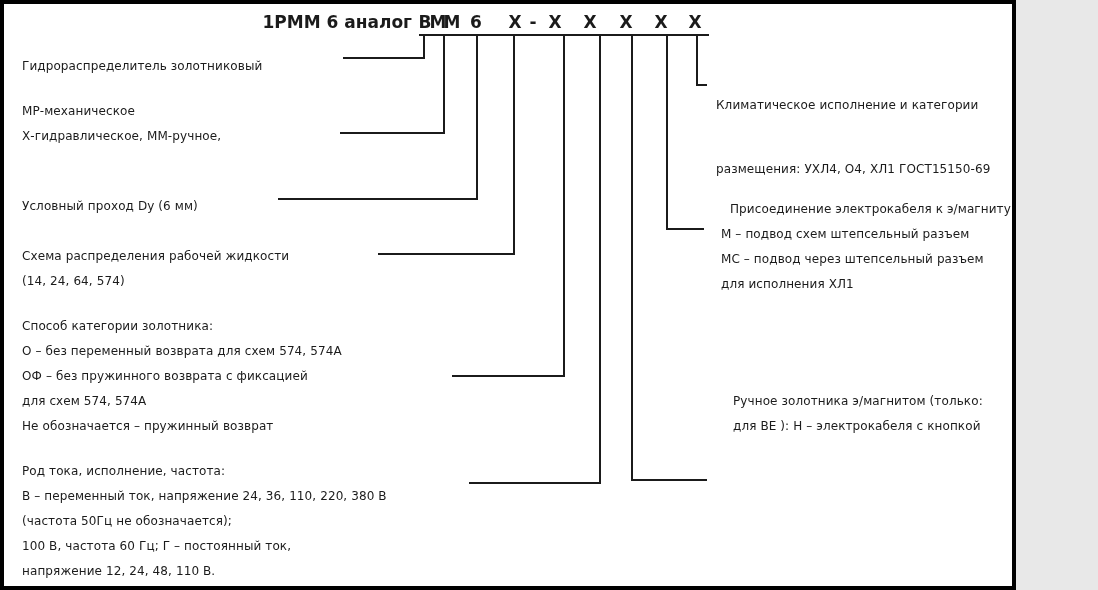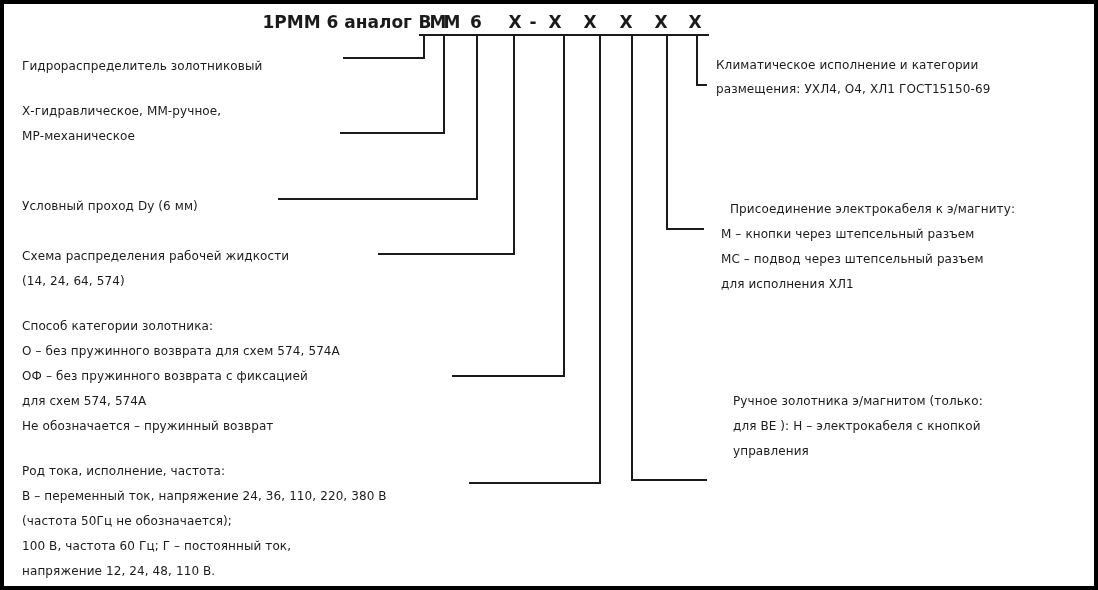--- a/index.html
+++ b/index.html
@@ -1,18 +1,18 @@
 <!DOCTYPE html>
 <html><head>
 <meta charset="utf-8">
 <style>
   html,body{margin:0;padding:0;background:#e8e8e8;}
   .canvas{
     position:relative;
-    width:1098px;height:590px;
+    width:1016px;height:590px;
     background:#ffffff;
     border:4px solid #000;
     box-sizing:border-box;
     overflow:hidden;
     font-family:"DejaVu Sans","Liberation Sans",sans-serif;
     color:#1b1b1b;
   }
   .title-prefix{
     position:absolute;top:8px;left:180px;width:228px;
     text-align:right;font-size:17px;font-weight:bold;white-space:nowrap;
@@ -20,21 +20,21 @@
   .code-char{
     position:absolute;top:8px;transform:translateX(-50%);
     font-size:17px;font-weight:bold;white-space:nowrap;
   }
   .ln{position:absolute;background:#1b1b1b;}
   .block{
     position:absolute;font-size:12px;line-height:25px;
     white-space:nowrap;letter-spacing:0.1px;
   }
   .block div{height:25px;}
-  .block.lh24 div{height:24px;line-height:24px;}
+  .block.lh24 div{height:24px;line-height:24px;margin-top:40px;}
   .cable div:first-child{padding-left:9px;}
 </style>
 </head>
 <body>
 
 <div class="canvas">
 
   <div class="title-prefix">1РММ 6 аналог</div>
   <span class="code-char" style="left:421px">В</span>
   <span class="code-char" style="left:434px">М</span>
@@ -77,60 +77,59 @@
 
     <div class="ln" style="left:692px;top:30px;width:2px;height:52px"></div>
     <div class="ln" style="left:692px;top:80px;width:11px;height:2px"></div>
   </div>
 
   <div class="block" style="left:18px;top:50px">
     <div>Гидрораспределитель золотниковый</div>
   </div>
 
   <div class="block" style="left:18px;top:95px">
+    <div>МР-механическое</div>
     <div>Х-гидравлическое, ММ-ручное,</div>
-    <div>МР-механическое</div>
   </div>
 
   <div class="block" style="left:18px;top:190px">
     <div>Условный проход Dу (6 мм)</div>
   </div>
 
   <div class="block" style="left:18px;top:240px">
     <div>Схема распределения рабочей жидкости</div>
     <div>(14, 24, 64, 574)</div>
   </div>
 
   <div class="block" style="left:18px;top:310px">
     <div>Способ категории золотника:</div>
-    <div>О – без пружинного возврата для схем 574, 574А</div>
+    <div>О – без переменный возврата для схем 574, 574А</div>
     <div>ОФ – без пружинного возврата с фиксацией</div>
     <div>для схем 574, 574А</div>
     <div>Не обозначается – пружинный возврат</div>
   </div>
 
   <div class="block" style="left:18px;top:455px">
     <div>Род тока, исполнение, частота:</div>
     <div>В – переменный ток, напряжение 24, 36, 110, 220, 380 В</div>
     <div>(частота 50Гц не обозначается);</div>
     <div>100 В, частота 60 Гц; Г – постоянный ток,</div>
     <div>напряжение 12, 24, 48, 110 В.</div>
   </div>
 
   <div class="block lh24" style="left:712px;top:49px">
     <div>Климатическое исполнение и категории</div>
     <div>размещения: УХЛ4, О4, ХЛ1 ГОСТ15150-69</div>
   </div>
 
   <div class="block cable" style="left:717px;top:193px">
     <div>Присоединение электрокабеля к э/магниту:</div>
-    <div>М – кнопки через штепсельный разъем</div>
+    <div>М – подвод схем штепсельный разъем</div>
     <div>МС – подвод через штепсельный разъем</div>
     <div>для исполнения ХЛ1</div>
   </div>
 
   <div class="block" style="left:729px;top:385px">
     <div>Ручное золотника э/магнитом (только:</div>
     <div>для ВЕ ): Н – электрокабеля с кнопкой</div>
-    <div>управления</div>
   </div>
 
 </div>
 
 </body></html>

